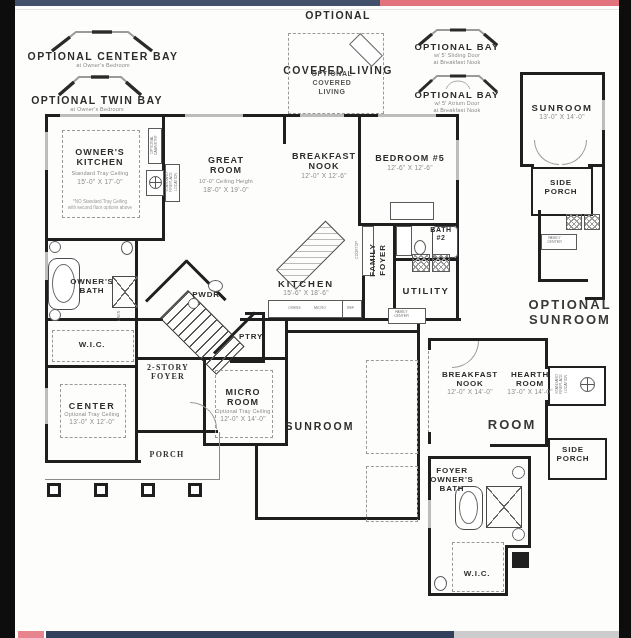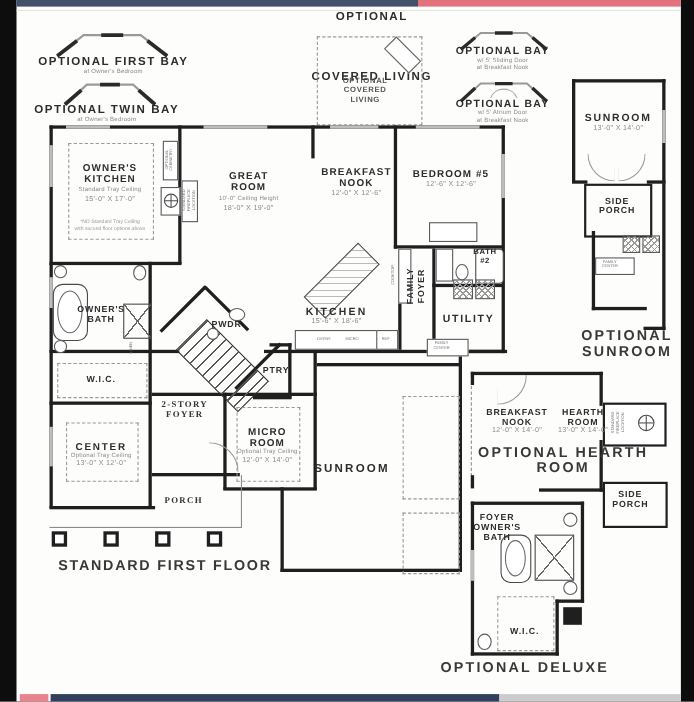--- a/index.html
+++ b/index.html
@@ -57,21 +57,21 @@
   <div class="strip" style="left:18px;top:631px;width:26px;height:7px;background:#e8848d;"></div>
   <div class="strip" style="left:46px;top:631px;width:408px;height:7px;background:#31405c;"></div>
   <div class="strip" style="left:454px;top:631px;width:165px;height:7px;background:#cccccc;"></div>
 
   <svg class="bay" style="left:48px;top:27px" width="108" height="26" viewBox="0 0 108 26">
     <polyline points="4,24 28,5 80,5 104,24" fill="none" stroke="#9a9a9a" stroke-width="2"></polyline>
     <line x1="4" y1="24" x2="22" y2="10" stroke="#2a2a2a" stroke-width="3.4"></line>
     <line x1="44" y1="5" x2="64" y2="5" stroke="#2a2a2a" stroke-width="3.4"></line>
     <line x1="86" y1="10" x2="104" y2="24" stroke="#2a2a2a" stroke-width="3.4"></line>
   </svg>
-  <div class="lbl t10" style="left:103px;top:51px;">OPTIONAL FIRST BAY</div>
+  <div class="lbl t10" style="left:103px;top:51px;">OPTIONAL CENTER BAY</div>
   <div class="lbl sub" style="left:103px;top:63px;">at Owner's Bedroom</div>
 
   <svg class="bay" style="left:55px;top:73px" width="90" height="24" viewBox="0 0 90 24">
     <polyline points="4,22 24,4 66,4 86,22" fill="none" stroke="#9a9a9a" stroke-width="2"></polyline>
     <line x1="4" y1="22" x2="19" y2="9" stroke="#2a2a2a" stroke-width="3.4"></line>
     <line x1="36" y1="4" x2="54" y2="4" stroke="#2a2a2a" stroke-width="3.4"></line>
     <line x1="71" y1="9" x2="86" y2="22" stroke="#2a2a2a" stroke-width="3.4"></line>
   </svg>
   <div class="lbl t10" style="left:97px;top:95px;">OPTIONAL TWIN BAY</div>
   <div class="lbl sub" style="left:97px;top:107px;">at Owner's Bedroom</div>
@@ -251,21 +251,20 @@
   <div class="lbl sub" style="left:92px;top:412px;">Optional Tray Ceiling</div>
   <div class="lbl dim" style="left:92px;top:419px;">13'-0" X 12'-0"</div>
 
   <div class="lbl t10" style="left:320px;top:421px;letter-spacing:2px;">SUNROOM</div>
   <div class="lbl serif" style="left:167px;top:451px;">PORCH</div>
 
   <div class="lbl t8" style="left:92px;top:278px;">OWNER'S</div>
   <div class="lbl t8" style="left:92px;top:287px;">BATH</div>
   <div class="lbl t8" style="left:92px;top:341px;">W.I.C.</div>
 
-  <div class="lbl big" style="left:150px;top:507px;letter-spacing:1.6px;">STANDARD FIRST FLOOR</div>
 
   <div class="w" style="left:520px;top:72px;width:85px;height:3px;"></div>
   <div class="w" style="left:602px;top:72px;width:3px;height:95px;"></div>
   <div class="w" style="left:520px;top:72px;width:3px;height:93px;"></div>
   <div class="w" style="left:520px;top:164px;width:14px;height:3px;"></div>
   <div class="w" style="left:588px;top:164px;width:17px;height:3px;"></div>
   <div class="win" style="left:602px;top:100px;width:3px;height:30px;"></div>
   <div class="arc" style="left:534px;top:140px;width:24px;height:24px;border-left:1.2px solid #9a9a9a;border-bottom:1.2px solid #9a9a9a;border-radius:0 0 0 100%;"></div>
   <div class="arc" style="left:562px;top:140px;width:24px;height:24px;border-right:1.2px solid #9a9a9a;border-bottom:1.2px solid #9a9a9a;border-radius:0 0 100% 0;"></div>
   <div class="lbl t95" style="left:562px;top:103px;letter-spacing:1.6px;">SUNROOM</div>
@@ -300,21 +299,20 @@
   <div style="position:absolute;left:548px;top:366px;width:54px;height:36px;border:2.5px solid #1f1f1f;background:#fff;"></div>
   <div class="fpc" style="left:580px;top:377px;width:13px;height:13px;"></div>
   <div class="rotc tiny rot90" style="left:562px;top:384px;width:34px;white-space:normal;">STANDARD FIREPLACE LOCATION</div>
 
   <div class="lbl t8" style="left:470px;top:371px;">BREAKFAST</div>
   <div class="lbl t8" style="left:470px;top:380px;">NOOK</div>
   <div class="lbl dim" style="left:470px;top:389px;">12'-0" X 14'-0"</div>
   <div class="lbl t8" style="left:530px;top:371px;">HEARTH</div>
   <div class="lbl t8" style="left:530px;top:380px;">ROOM</div>
   <div class="lbl dim" style="left:530px;top:389px;">13'-0" X 14'-0"</div>
-  <div class="lbl big" style="left:512px;top:404px;">OPTIONAL HEARTH</div>
   <div class="lbl big" style="left:512px;top:418px;">ROOM</div>
 
   <div style="position:absolute;left:548px;top:438px;width:55px;height:38px;border:2.5px solid #1f1f1f;"></div>
   <div class="lbl t8" style="left:573px;top:446px;">SIDE</div>
   <div class="lbl t8" style="left:573px;top:455px;">PORCH</div>
 
   <div class="w" style="left:428px;top:456px;width:103px;height:3px;"></div>
   <div class="w" style="left:428px;top:456px;width:3px;height:140px;"></div>
   <div class="w" style="left:528px;top:456px;width:3px;height:92px;"></div>
   <div class="w" style="left:505px;top:545px;width:26px;height:3px;"></div>
@@ -328,15 +326,14 @@
   <div class="shx" style="left:486px;top:486px;width:34px;height:40px;"></div>
   <div class="ci" style="left:512px;top:466px;width:11px;height:11px;"></div>
   <div class="ci" style="left:512px;top:528px;width:11px;height:11px;"></div>
   <div class="ci" style="left:434px;top:576px;width:11px;height:13px;"></div>
   <div class="d" style="left:452px;top:542px;width:50px;height:48px;"></div>
 
   <div class="lbl t8" style="left:452px;top:467px;">FOYER</div>
   <div class="lbl t8" style="left:452px;top:476px;">OWNER'S</div>
   <div class="lbl t8" style="left:452px;top:485px;">BATH</div>
   <div class="lbl t8" style="left:477px;top:570px;">W.I.C.</div>
-  <div class="lbl big" style="left:477px;top:600px;">OPTIONAL DELUXE</div>
 
 </div>
 
 </body></html>

